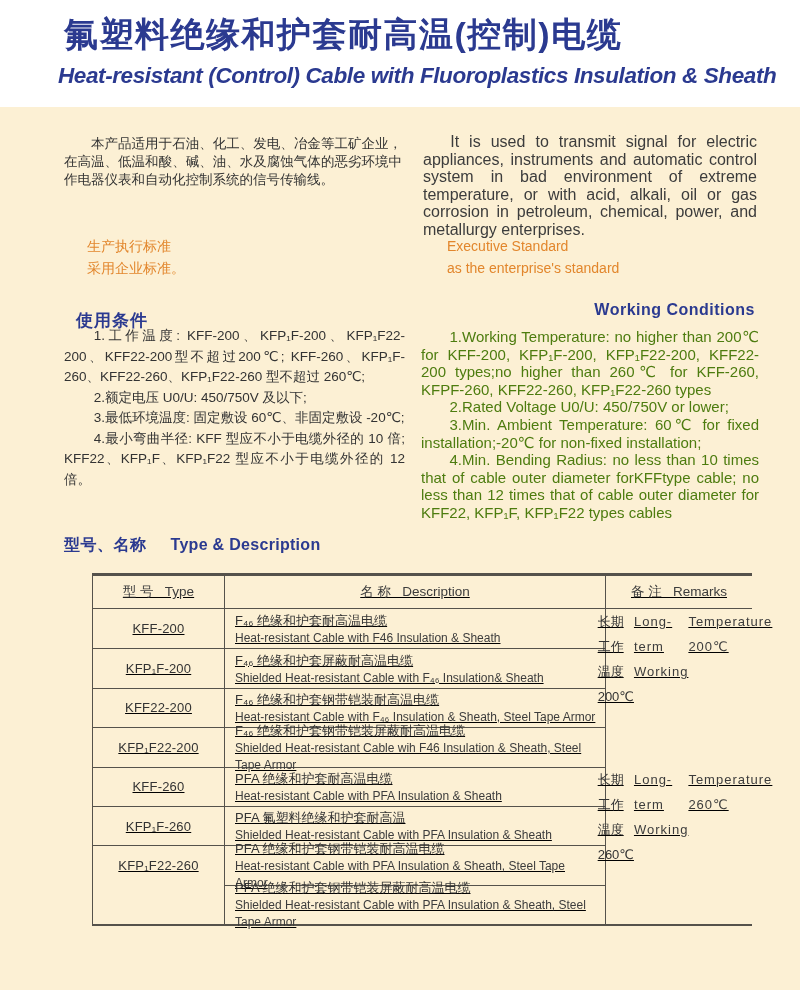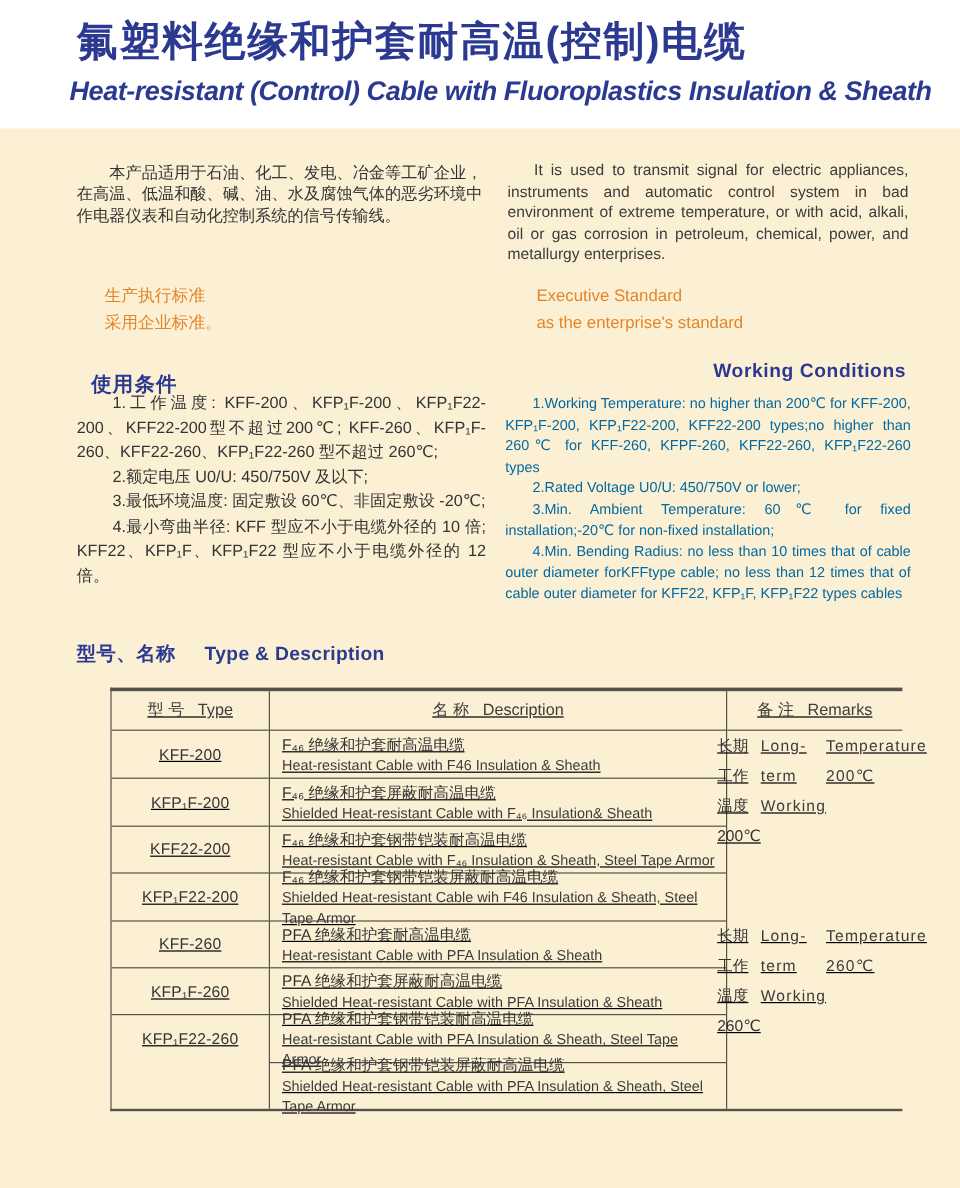--- a/index.html
+++ b/index.html
@@ -21,34 +21,34 @@
   }
   
   .body-band{position:absolute;left:0;top:107px;width:100%;height:883px;background:var(--page-cream,#fcf0d4);}
   
   .intro-cn{
     position:absolute;left:64px;top:28px;width:338px;margin:0;
     font-size:13.5px;line-height:18px;text-align:justify;text-indent:2em;color:#333333;
   }
   .intro-en{
     position:absolute;left:423px;top:26px;width:334px;margin:0;
-    font-size:13px;line-height:17.6px;text-align:justify;text-indent:1.7em;color:#3c3c3c;
+    font-size:16px;line-height:17.6px;text-align:justify;text-indent:1.7em;color:#3c3c3c;
   }
   
   .std{position:absolute;font-size:14px;line-height:22px;color:var(--accent-orange,#e2862c);}
   .std-cn{left:87px;top:128px;}
   .std-en{left:447px;top:128px;}
   
   .cond-h-cn{position:absolute;left:64px;top:190px;margin:12px;font-size:17px;font-weight:bold;color:var(--brand-blue,#2b3a90);letter-spacing:1px;}
   .cond-h-en{position:absolute;right:45px;top:194px;margin:0;font-size:16px;font-weight:bold;color:var(--brand-blue,#2b3a90);letter-spacing:0.5px;}
   
   .cond-cn{position:absolute;left:64px;top:219px;width:341px;}
   .cond-cn .cond-item{margin:0;font-size:13.5px;line-height:20.5px;text-align:justify;text-indent:2.2em;color:#333333;}
   .cond-en{position:absolute;left:421px;top:221px;width:338px;}
-  .cond-en .cond-item{margin:0;font-size:12px;line-height:17.6px;text-align:justify;text-indent:1.9em;color:#0369a1;}
+  .cond-en .cond-item{margin:0;font-size:15px;line-height:17.6px;text-align:justify;text-indent:1.9em;color:#4d7c0f;}
   
   .type-h{position:absolute;left:64px;top:428px;margin:0;font-size:16px;font-weight:bold;color:var(--brand-blue,#2b3a90);letter-spacing:0.5px;}
   .type-h .type-h-en{margin-left:24px;letter-spacing:0.3px;}
   
   .spec-table{
     position:absolute;left:92px;top:466px;width:660px;display:flex;box-sizing:border-box;
     border-top:3px solid var(--table-line,#55524b);
     border-bottom:2px solid var(--table-line,#55524b);
     border-left:1px solid var(--table-line,#55524b);
     text-decoration:underline;
@@ -148,21 +148,21 @@
           </div>
             <div class="cell cell-desc">
             <div class="desc-cn">F₄₆ 绝缘和护套钢带铠装屏蔽耐高温电缆</div>
             <div class="desc-en">Shielded Heat-resistant Cable wih F46 Insulation &amp; Sheath, Steel Tape Armor</div>
           </div>
             <div class="cell cell-desc">
             <div class="desc-cn">PFA 绝缘和护套耐高温电缆</div>
             <div class="desc-en">Heat-resistant Cable with PFA Insulation &amp; Sheath</div>
           </div>
             <div class="cell cell-desc">
-            <div class="desc-cn">PFA 绝缘和护套屏蔽耐高温电缆</div>
+            <div class="desc-cn">PFA 氟塑料绝缘和护套耐高温</div>
             <div class="desc-en">Shielded Heat-resistant Cable with PFA Insulation &amp; Sheath</div>
           </div>
             <div class="cell cell-desc">
             <div class="desc-cn">PFA 绝缘和护套钢带铠装耐高温电缆</div>
             <div class="desc-en">Heat-resistant Cable with PFA Insulation &amp; Sheath, Steel Tape Armor</div>
           </div>
             <div class="cell cell-desc">
             <div class="desc-cn">PFA 绝缘和护套钢带铠装屏蔽耐高温电缆</div>
             <div class="desc-en">Shielded Heat-resistant Cable with PFA Insulation &amp; Sheath, Steel Tape Armor</div>
           </div>

